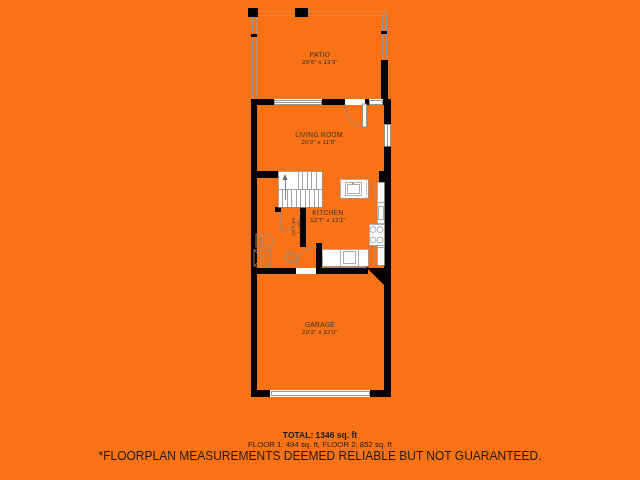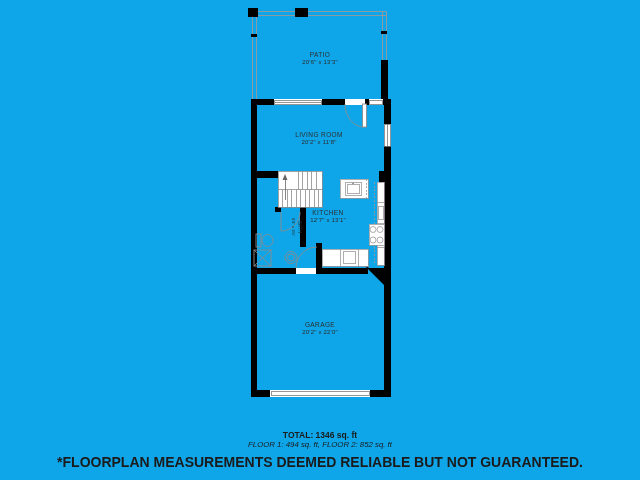--- a/index.html
+++ b/index.html
@@ -1,33 +1,33 @@
 <!DOCTYPE html>
 <html><head>
 <meta charset="utf-8">
 <style>
   html,body{margin:0;padding:0;background:#fff;}
   .canvas{
-    position:relative;width:640px;height:480px;background:#0ea5e9;overflow:hidden;
+    position:relative;width:640px;height:480px;background:#f97316;overflow:hidden;
     font-family:"Liberation Sans",sans-serif;
   }
   svg{position:absolute;left:0;top:0;}
   .room-label{
     position:absolute;transform:translate(-50%,0);text-align:center;
     color:#2e2e2e;white-space:nowrap;line-height:1.25;
   }
   .room-name{font-size:6.5px;letter-spacing:.4px;}
   .room-dims{font-size:6px;letter-spacing:.2px;}
   .room-label.bath{transform:translate(-50%,-50%) rotate(90deg);}
   .room-label.bath .room-name{font-size:4.6px;letter-spacing:.2px;}
   .room-label.bath .room-dims{font-size:4.2px;letter-spacing:0;}
   .summary{position:absolute;left:0;top:431px;width:640px;text-align:center;color:#1b1b1b;}
   .sum-total{font-size:8.5px;font-weight:bold;line-height:9.5px;}
-  .sum-line{font-size:7.8px;line-height:8.8px;font-style:italic;}
-  .sum-disclaimer{font-size:14px;margin-top:5px;font-weight:bold;}
+  .sum-line{font-size:7.8px;line-height:8.8px;}
+  .sum-disclaimer{font-size:12px;}
 </style>
 </head>
 <body>
 
 <div class="canvas">
 
   <svg width="640" height="480" viewBox="0 0 640 480">
 
     <g stroke="#9a9a9a" stroke-width="0.9" fill="none" shape-rendering="crispEdges">
       <line x1="252.5" y1="12" x2="252.5" y2="99"></line>

